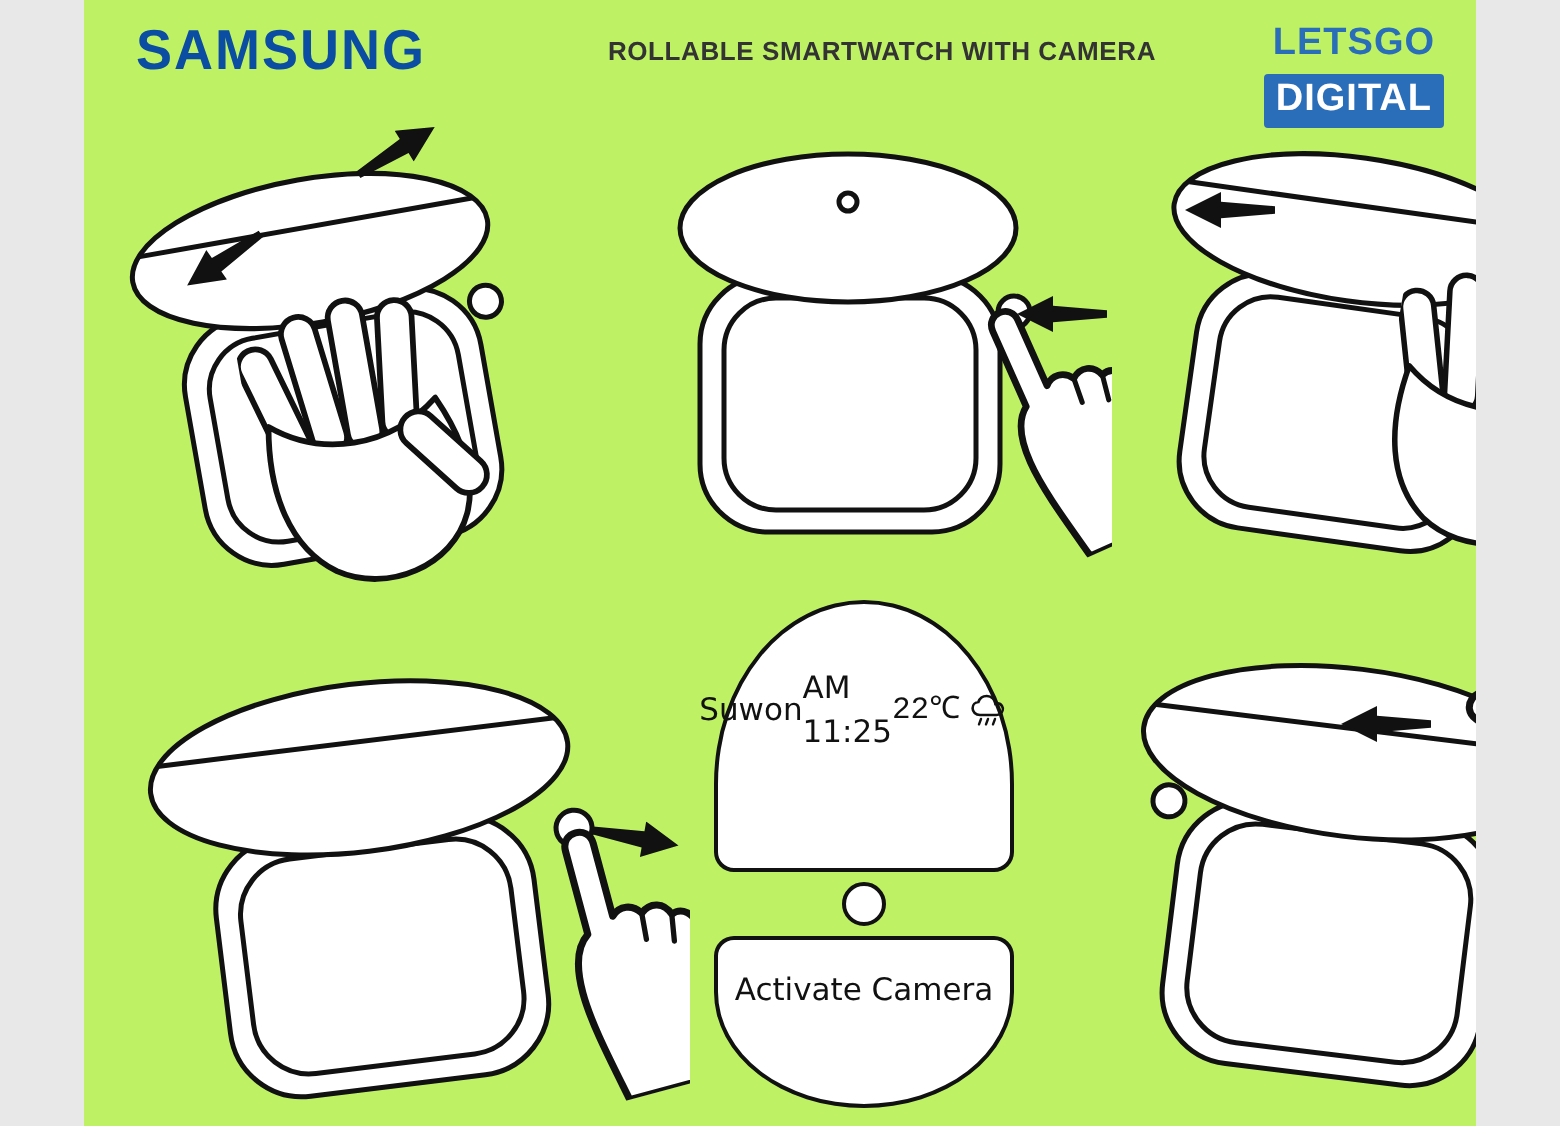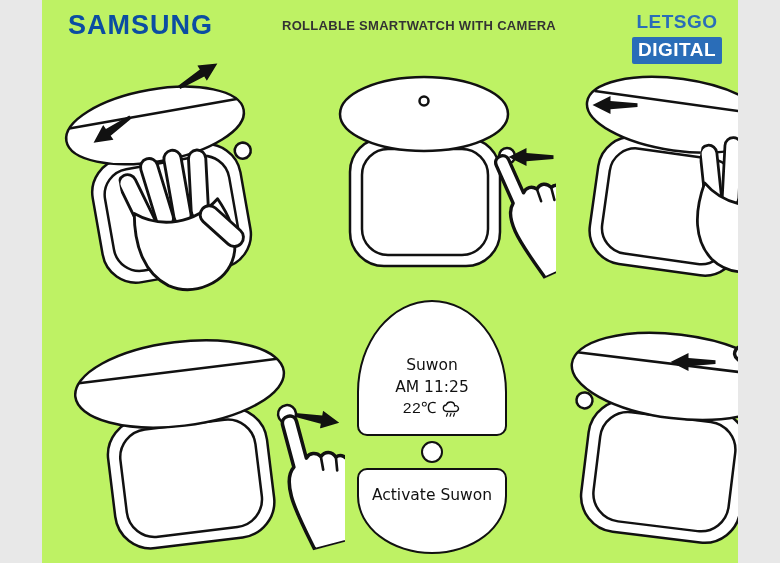--- a/index.html
+++ b/index.html
@@ -14,21 +14,21 @@
     font-family:"DejaVu Sans",sans-serif;color:var(--ink);
   }
   
   .samsung{
     position:absolute;left:26px;top:10px;
     font-family:"Liberation Sans",sans-serif;font-weight:bold;
     font-size:27px;letter-spacing:1px;color:var(--samsung-blue);
     transform:scaleY(1.04);
   }
   .title{
-    position:absolute;left:222px;top:18px;width:310px;text-align:center;
+    position:absolute;left:244px;top:18px;width:310px;text-align:center;
     font-family:"Liberation Sans",sans-serif;font-weight:bold;
     font-size:13px;letter-spacing:.3px;color:#333;
   }
   .letsgo{
     position:absolute;right:16px;top:11px;display:flex;align-items:center;gap:4px;
     font-family:"Liberation Sans",sans-serif;font-weight:bold;font-size:19px;flex-direction:column;
   }
   .lg1{color:var(--letsgo-blue);letter-spacing:.5px;}
   .lg2{background:var(--letsgo-blue);color:#fff;padding:2px 6px 3px;border-radius:2px;letter-spacing:.5px;}
   
@@ -38,22 +38,22 @@
   #fig3{left:516px;top:44px;  width:258px;height:252px;}
   #fig4{left:8px;  top:298px; width:295px;height:260px;}
   #fig5{left:478px;top:296px; width:298px;height:262px;}
   
   .detail{position:absolute;left:312px;top:300px;width:156px;}
   .dome{
     width:150px;height:136px;margin:0 auto;background:#fff;
     border:2.2px solid var(--ink);
     border-radius:75px 75px 10px 10px / 92px 92px 10px 10px;
     box-sizing:border-box;
-    display:flex;flex-direction:column;justify-content:flex-end;align-items:center;
-    padding-bottom:14px;font-size:15.5px;line-height:1.42;text-align:center;
+    display:flex;flex-direction:row;justify-content:flex-end;align-items:center;
+    padding-bottom:26px;font-size:15.5px;line-height:1.42;text-align:left;
   }
   .temp-row{display:flex;align-items:center;gap:5px;font-family:Liberation Mono, monospace;}
   .btn-circle{
     width:22px;height:22px;border:2.2px solid var(--ink);border-radius:50%;
     margin:5px auto;background:#fff;box-sizing:border-box;
   }
   .lower{
     width:150px;height:86px;margin:0 auto;background:#fff;
     border:2.2px solid var(--ink);
     border-radius:10px 10px 75px 75px / 10px 10px 58px 58px;
@@ -160,21 +160,21 @@
           <path fill="none" stroke="#111" stroke-width="1.3" d="M5 10.5 C2.8 10.5 1.3 8.9 1.3 7.1 C1.3 5.4 2.6 4.1 4.2 4
                C4.8 2.2 6.4 1 8.4 1 C10.7 1 12.5 2.7 12.7 4.9
                C13.9 4.5 15.3 4.9 16 6 C16.8 7.3 16.4 9 15.1 9.9
                C14.6 10.3 13.9 10.5 13.2 10.5 Z"></path>
           <path fill="none" stroke="#111" stroke-width="1.2" stroke-linecap="round" d="M5.5 12.5 L4.5 15.2 M9 12.5 L8 15.2 M12.5 12.5 L11.5 15.2"></path>
         </svg>
       </div>
     </div>
     <div class="btn-circle"></div>
     <div class="lower">
-      <div>Activate Suwon</div>
+      <div>Activate Camera</div>
     </div>
   </div>
 
   <svg id="fig5" class="fig" viewBox="0 0 298 262" role="img" aria-label="Finger sliding expanded display, arrow pointing left">
     <g transform="rotate(7 150 130)" stroke="#111" stroke-width="2.5" fill="#fff">
       <rect x="70" y="110" width="160" height="132" rx="36"></rect>
       <rect x="82" y="121" width="136" height="110" rx="28"></rect>
       <ellipse cx="150" cy="80" rx="105" ry="42"></ellipse>
       <line x1="49" y1="68" x2="251" y2="68"></line>
       <circle cx="62" cy="115" r="8"></circle>

